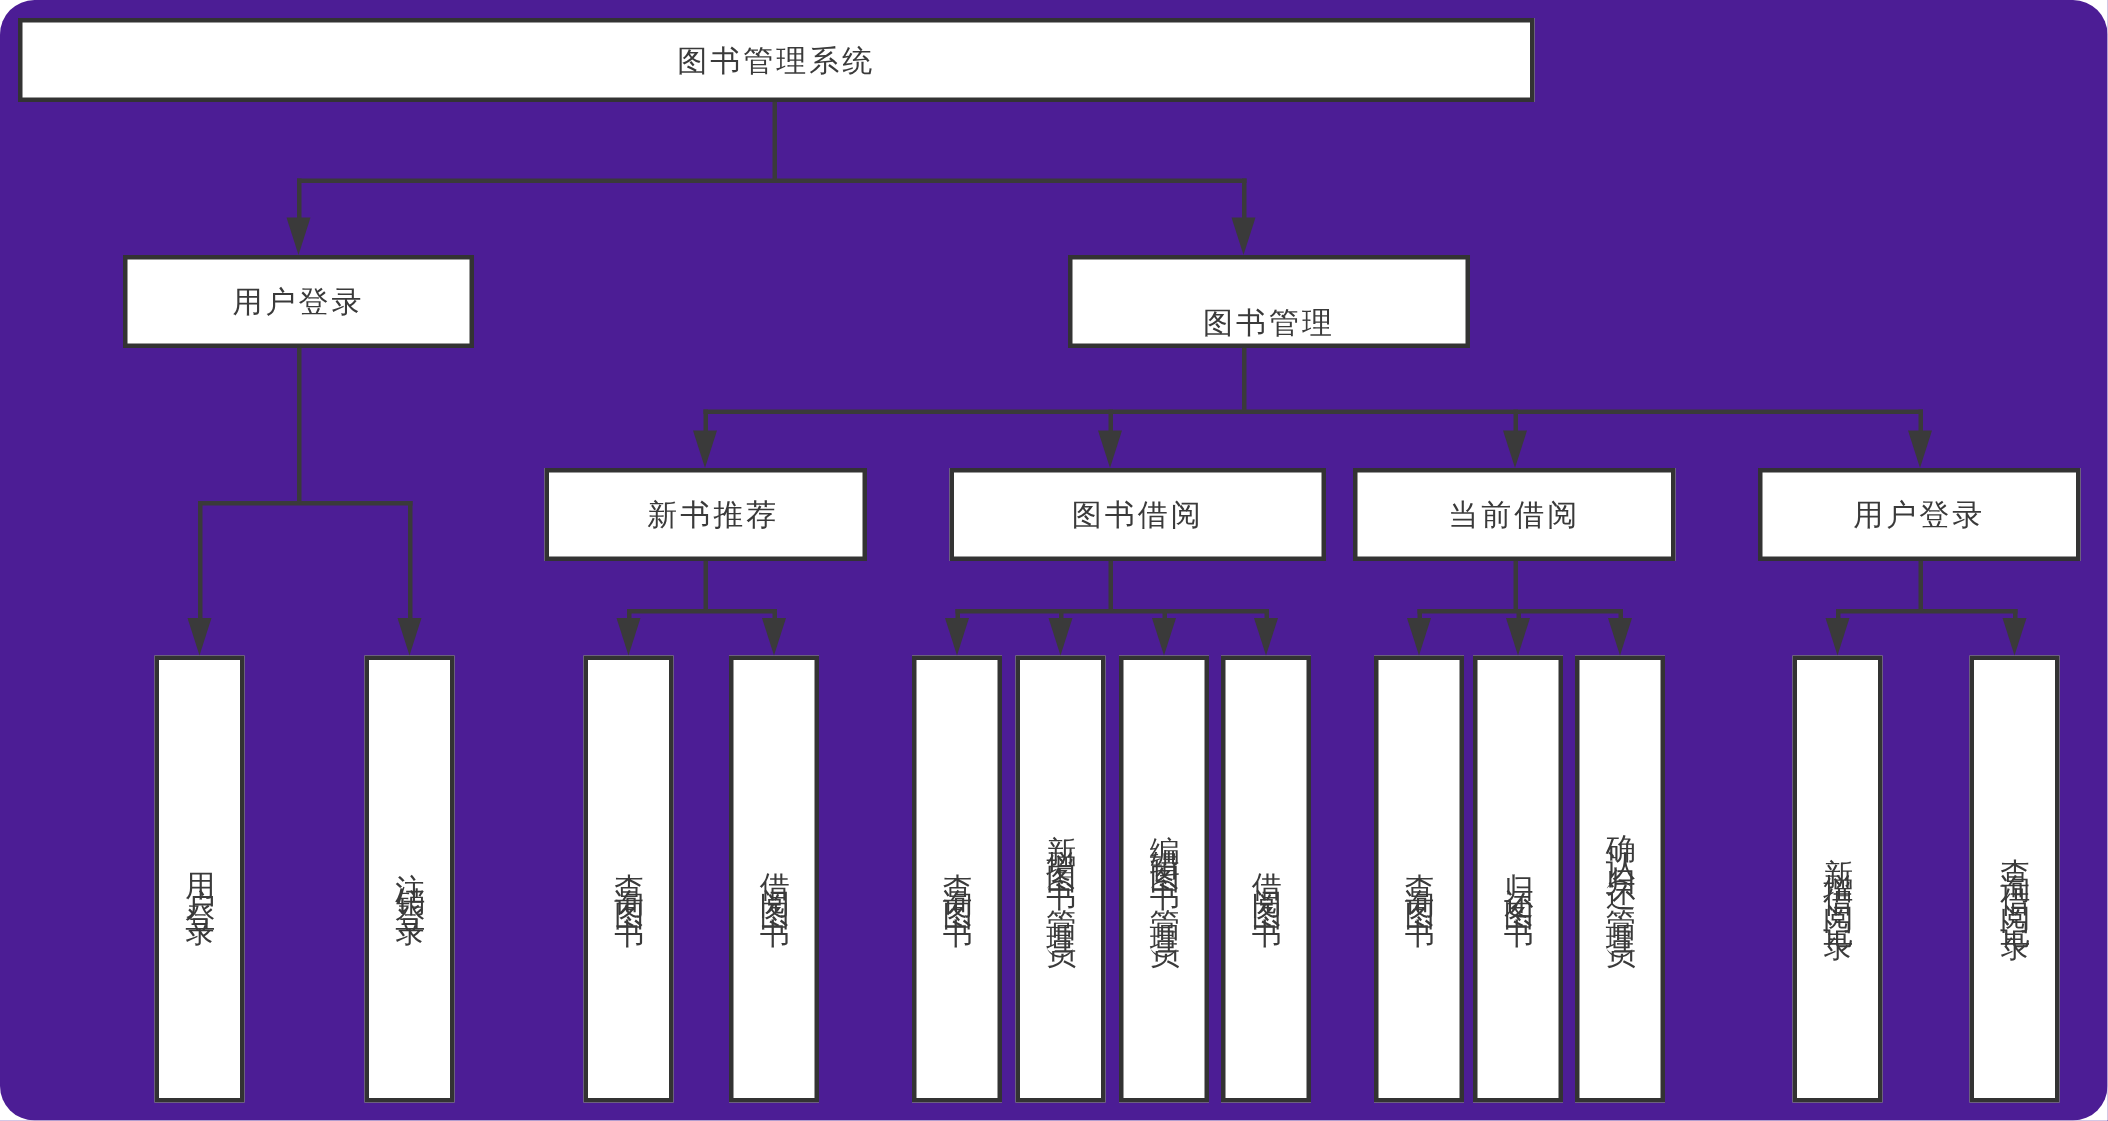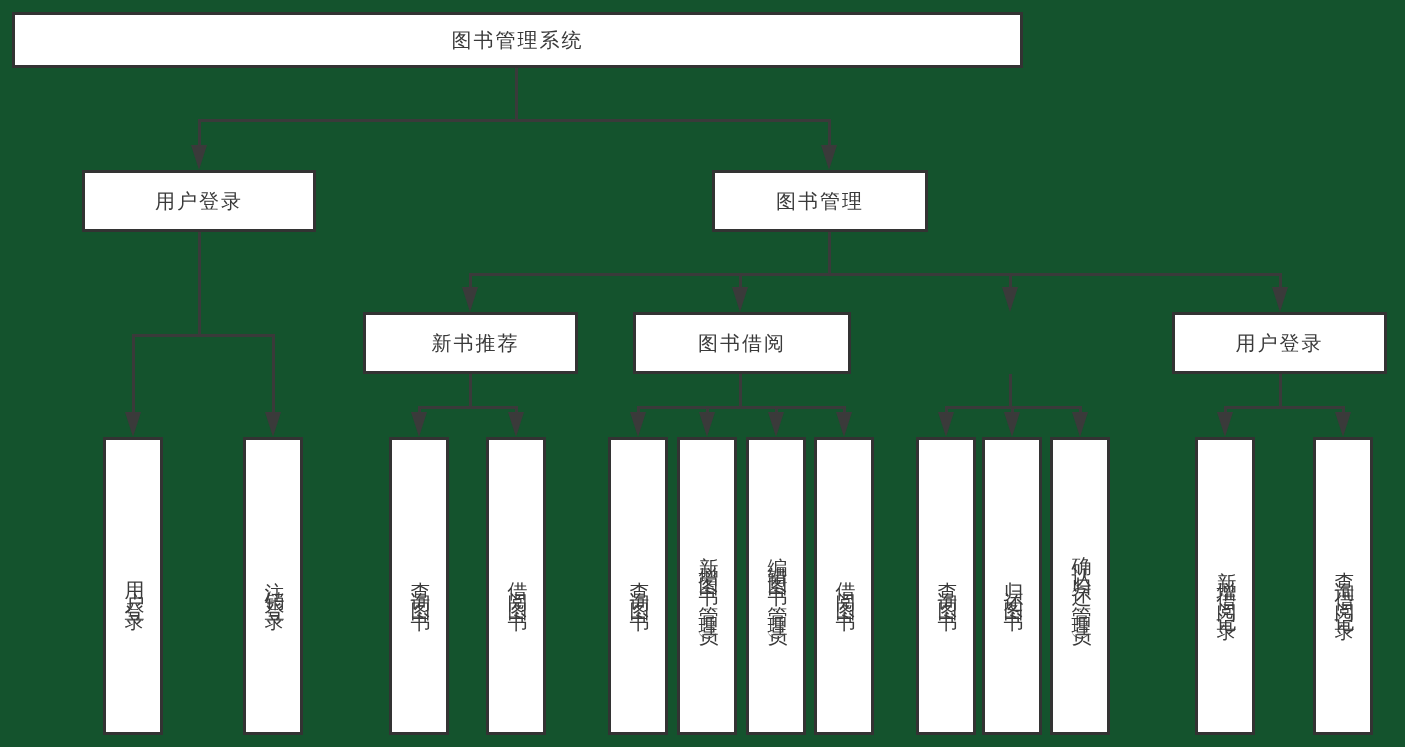--- a/index.html
+++ b/index.html
@@ -1,19 +1,20 @@
 <!DOCTYPE html>
 <html><head>
 <meta charset="utf-8">
 <style>
   html,body { margin:0; padding:0; background:#ffffff; }
   .canvas {
-    position:relative; width:1405px; height:747px; background:#14532d;
-    font-family:Liberation Mono, monospace; color:#333333;
+    position:relative; width:1405px; height:747px; background:#4c1d95;
+    font-family:Liberation Serif, serif; color:#333333;
     overflow:hidden;
+    border-radius:23px;
   }
   .box {
     position:absolute; box-sizing:border-box;
     border:3px solid #333333; background:#ffffff;
     display:flex; align-items:center; justify-content:center;
     font-size:20px; color:#3a3a3a; letter-spacing:2px;
     white-space:nowrap;
   }
   .vbox { letter-spacing:0; }
   .vbox .vtext {
@@ -40,29 +41,32 @@
 
 <div class="canvas">
 
   <div class="box" style="left:12px; top:12px; width:1011px; height:56px;">
     <span>图书管理系统</span>
   </div>
 
   <div class="box" style="left:82px; top:170px; width:234px; height:62px;">
     <span>用户登录</span>
   </div>
-  <div class="box" style="left:712px; top:170px; width:216px; height:62px;">
+  <div class="box" style="left:712px; top:170px; width:268px; height:62px;align-items:flex-end;">
     <span>图书管理</span>
   </div>
 
   <div class="box" style="left:363px; top:312px; width:215px; height:62px;padding-left:10px;">
     <span>新书推荐</span>
   </div>
-  <div class="box" style="left:633px; top:312px; width:218px; height:62px;">
+  <div class="box" style="left:633px; top:312px; width:251px; height:62px;">
     <span>图书借阅</span>
+  </div>
+  <div class="box" style="left:902px; top:312px; width:215px; height:62px;">
+    <span>当前借阅</span>
   </div>
   <div class="box" style="left:1172px; top:312px; width:215px; height:62px;">
     <span>用户登录</span>
   </div>
 
   <div class="box vbox" style="left:103px; top:437px; width:60px; height:298px;">
     <span class="vtext">用户登录</span>
   </div>
   <div class="box vbox" style="left:243px; top:437px; width:60px; height:298px;">
     <span class="vtext">注销登录</span>

